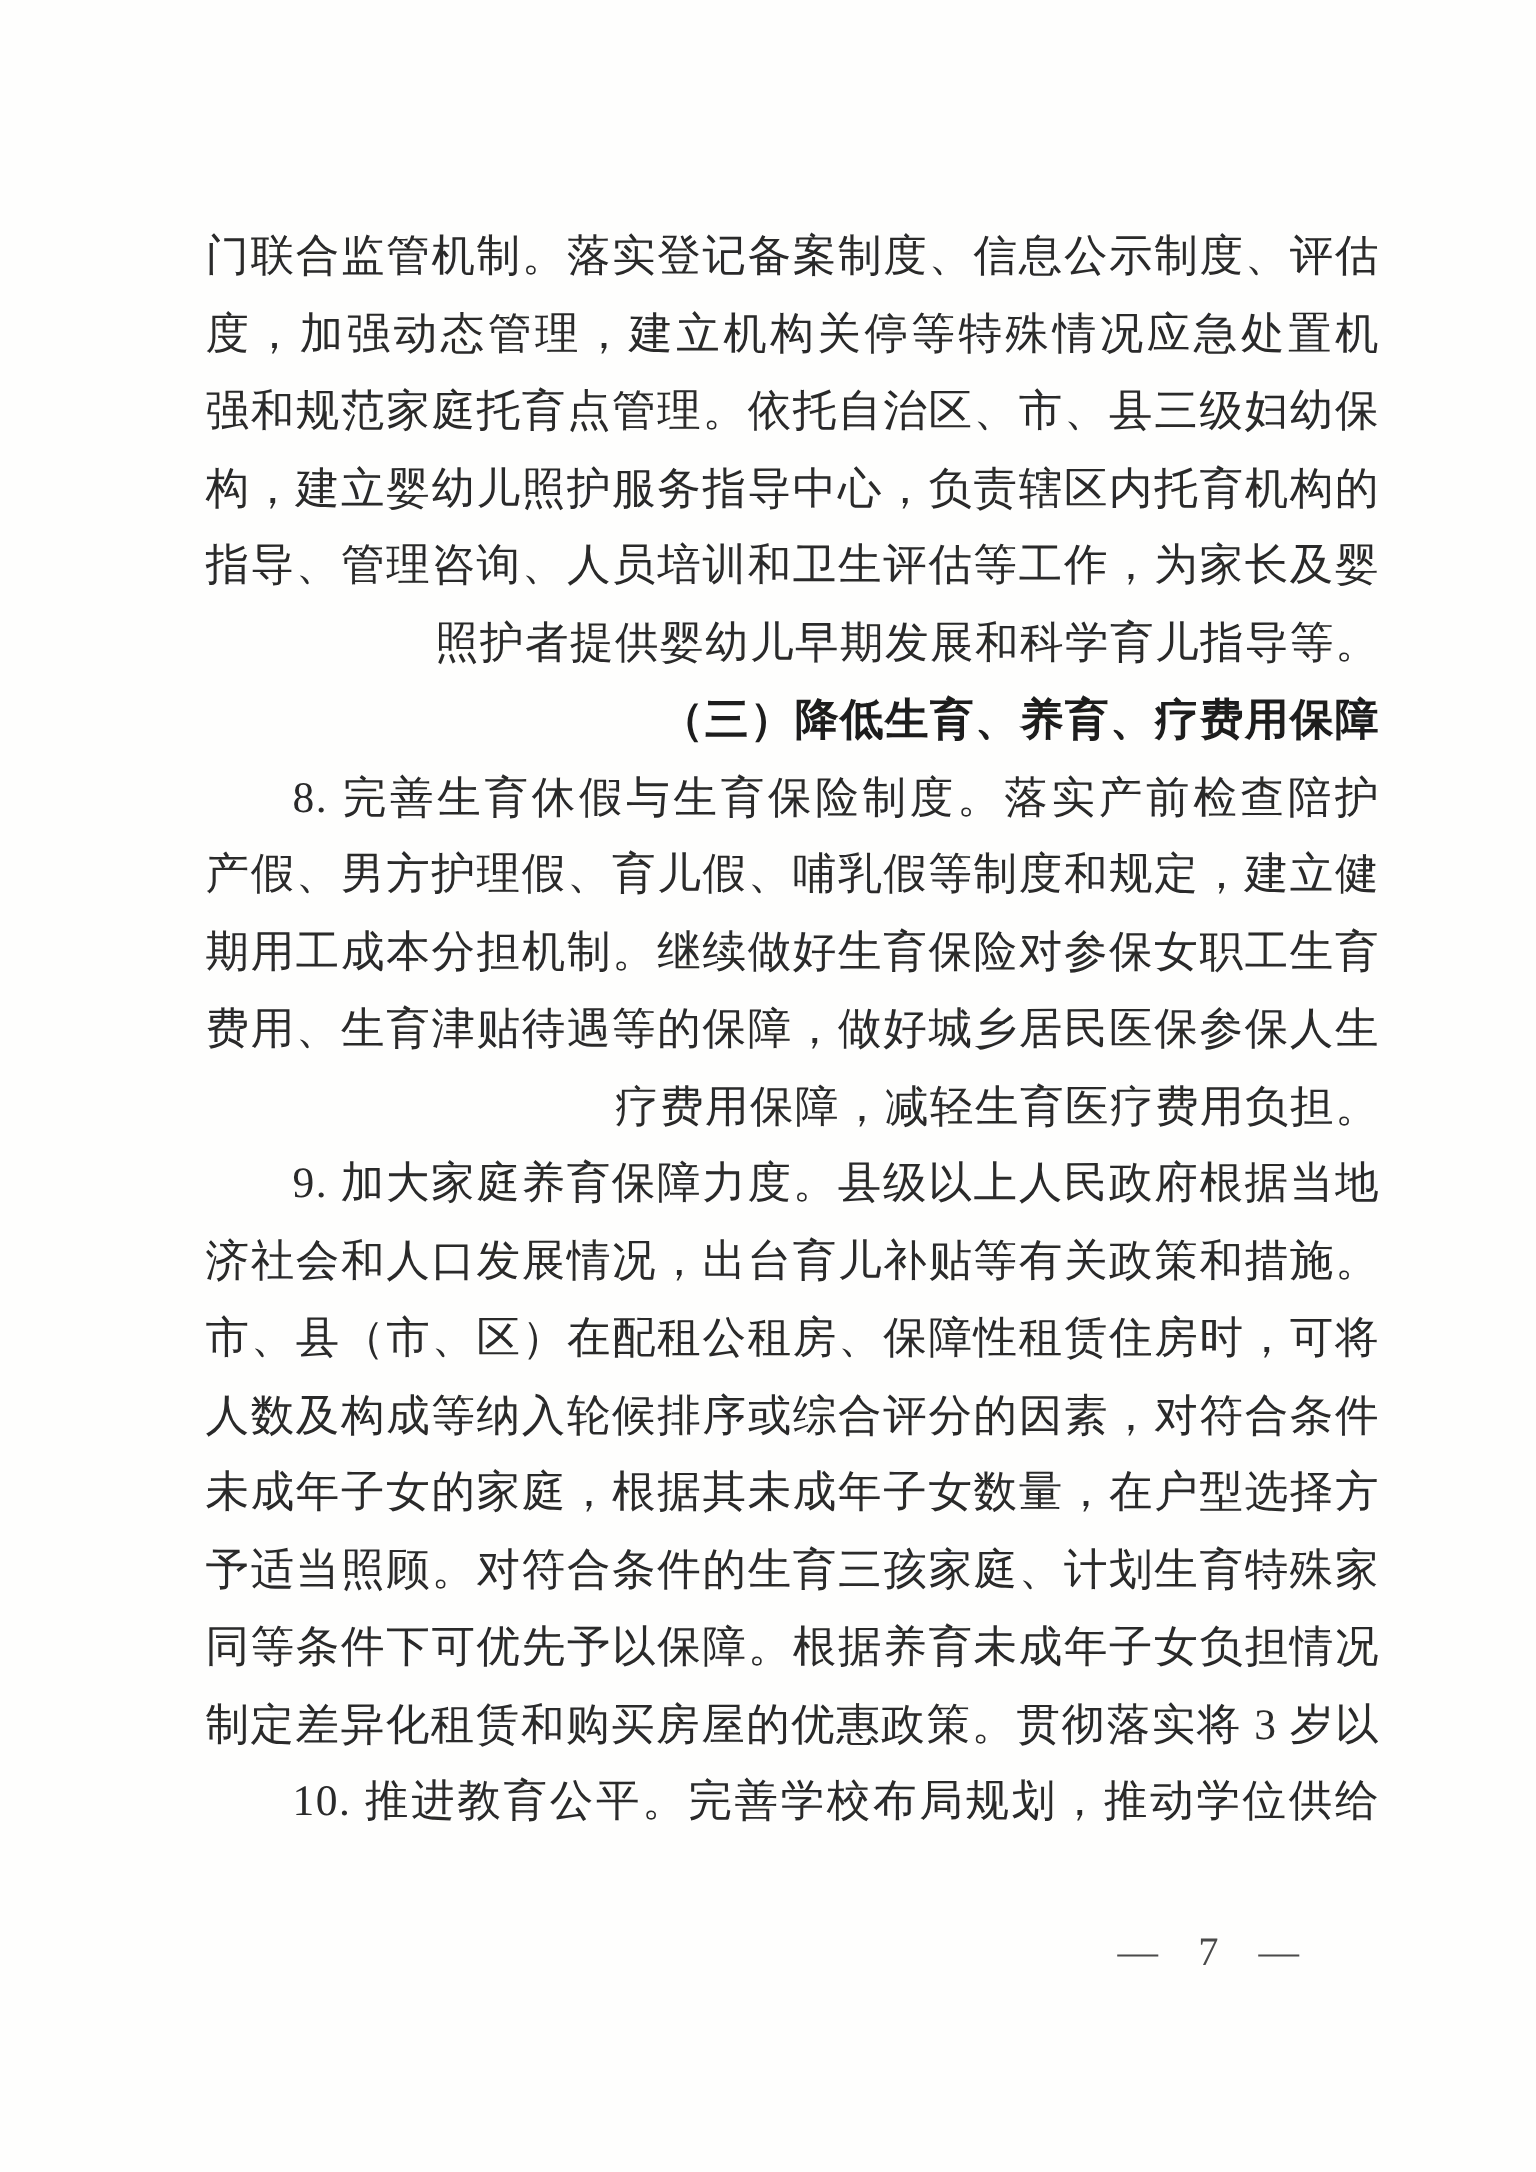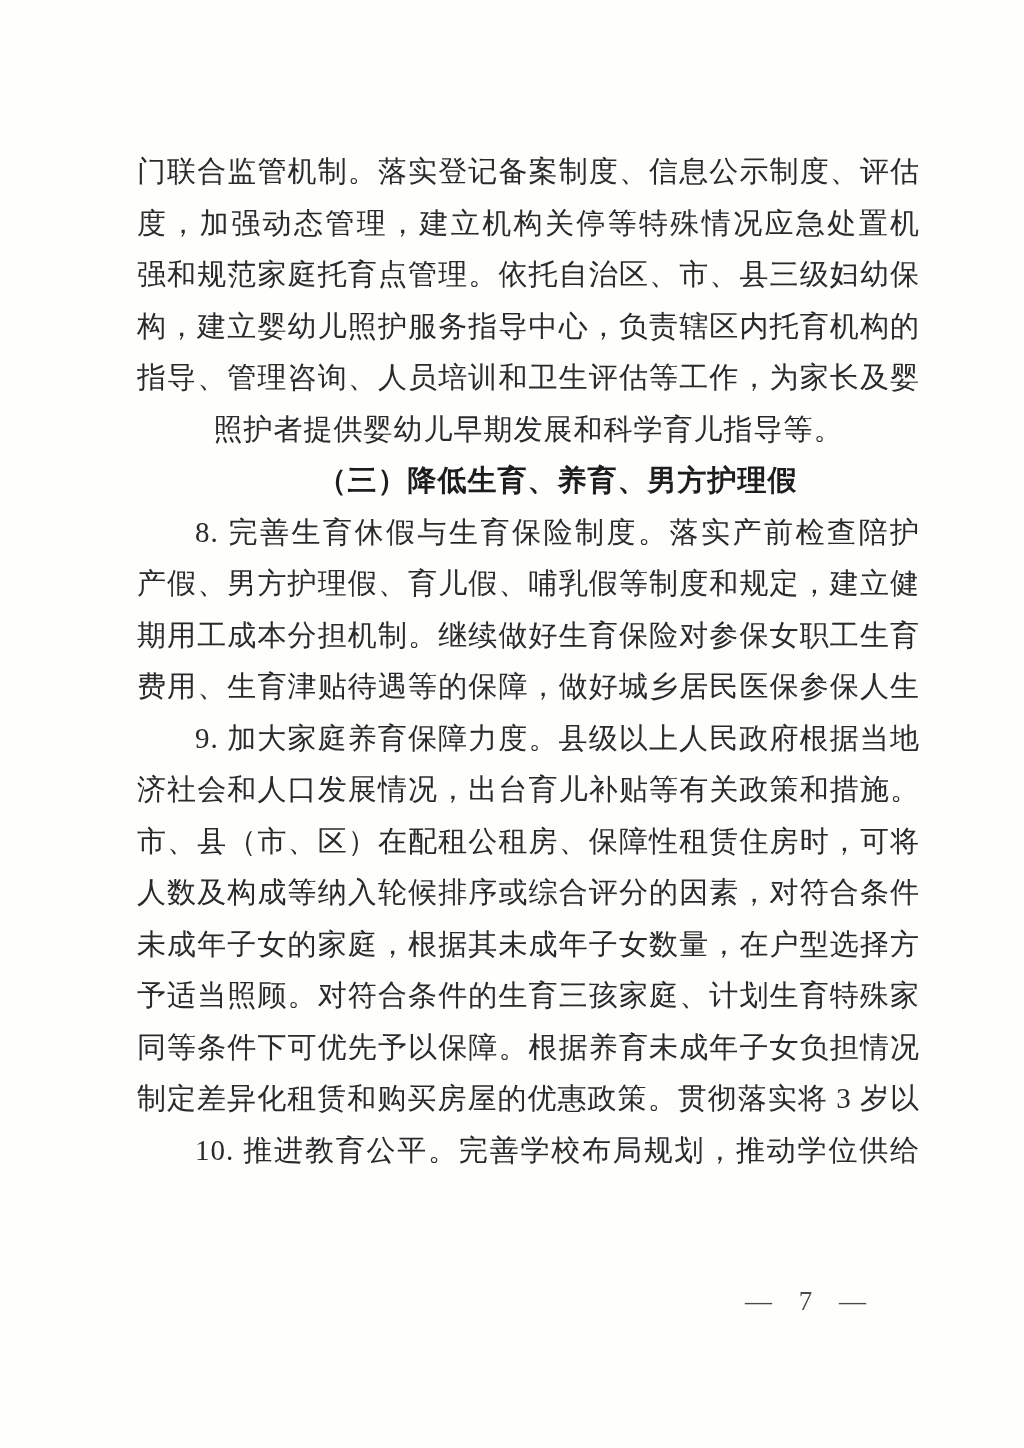--- a/index.html
+++ b/index.html
@@ -31,21 +31,21 @@
     letter-spacing: 1px;
   }
   
   .fill {
     text-align: justify;
     text-align-last: justify;
     -moz-text-align-last: justify;
   }
   
   .end {
-    text-align: center;
+    text-align: right;
   }
   
   .indent {
     padding-left: 58px;
   }
   .heading {
     font-weight: 700;
     color: #1d1d1d;
   }
   .footer {
@@ -64,26 +64,27 @@
 <div class="page">
   <div class="content">
 
     <div class="line fill">门联合监管机制。落实登记备案制度、信息公示制度、评估制</div>
     <div class="line fill">度，加强动态管理，建立机构关停等特殊情况应急处置机制。加</div>
     <div class="line fill">强和规范家庭托育点管理。依托自治区、市、县三级妇幼保健机</div>
     <div class="line fill">构，建立婴幼儿照护服务指导中心，负责辖区内托育机构的业务</div>
     <div class="line fill">指导、管理咨询、人员培训和卫生评估等工作，为家长及婴幼儿</div>
     <div class="line end">照护者提供婴幼儿早期发展和科学育儿指导等。</div>
 
-    <div class="line end indent heading">（三）降低生育、养育、男方护理假</div>
+    <div class="line end indent heading">（三）降低生育、养育、疗费用保障</div>
 
     <div class="line fill indent">8. 完善生育休假与生育保险制度。落实产前检查陪护假、</div>
     <div class="line fill">产假、男方护理假、育儿假、哺乳假等制度和规定，建立健全假</div>
     <div class="line fill">期用工成本分担机制。继续做好生育保险对参保女职工生育医疗</div>
     <div class="line fill">费用、生育津贴待遇等的保障，做好城乡居民医保参保人生育医</div>
+    <div class="line end">疗费用保障，减轻生育医疗费用负担。</div>
 
     <div class="line fill indent">9. 加大家庭养育保障力度。县级以上人民政府根据当地经</div>
     <div class="line fill">济社会和人口发展情况，出台育儿补贴等有关政策和措施。设区</div>
     <div class="line fill">市、县（市、区）在配租公租房、保障性租赁住房时，可将家庭</div>
     <div class="line fill">人数及构成等纳入轮候排序或综合评分的因素，对符合条件且有</div>
     <div class="line fill">未成年子女的家庭，根据其未成年子女数量，在户型选择方面给</div>
     <div class="line fill">予适当照顾。对符合条件的生育三孩家庭、计划生育特殊家庭，</div>
     <div class="line fill">同等条件下可优先予以保障。根据养育未成年子女负担情况研究</div>
     <div class="line fill">制定差异化租赁和购买房屋的优惠政策。贯彻落实将 3 岁以下婴</div>
 

